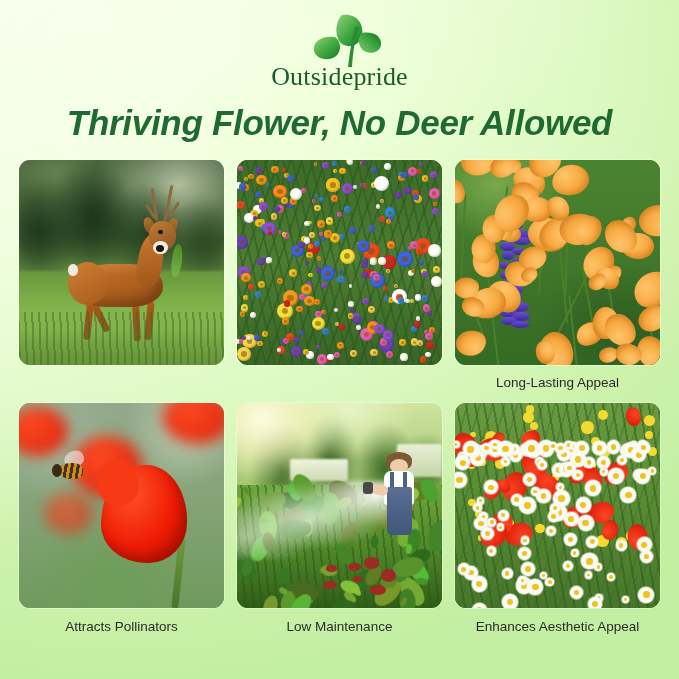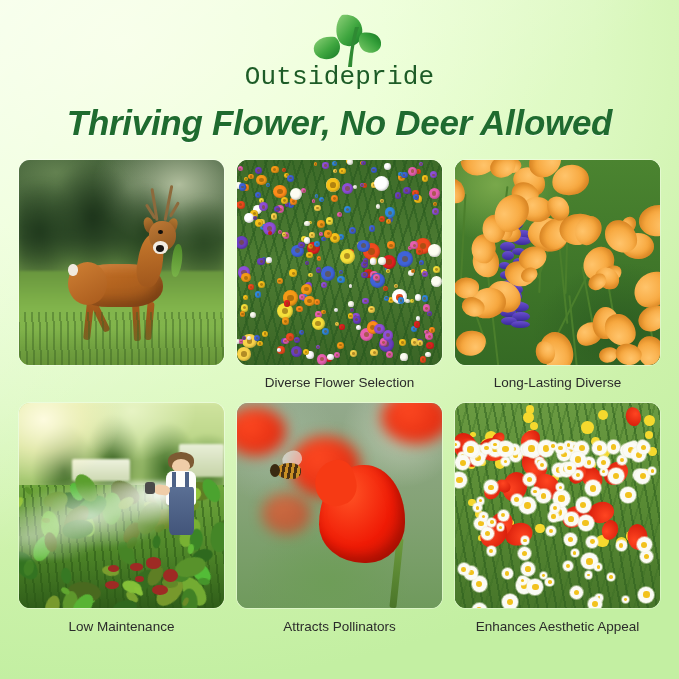--- a/index.html
+++ b/index.html
@@ -16,21 +16,21 @@
   #page:after{
     content:"";position:absolute;inset:0;pointer-events:none;
     background:linear-gradient(140deg, rgba(255,255,255,.55) 0%, rgba(255,255,255,0) 45%);
   }
 
   
   .logo-wrap{position:relative;width:679px;padding-top:11px;text-align:center;z-index:3;}
   .logo-mark{position:relative;width:96px;height:56px;margin:0 auto;}
   .logo-mark svg{display:block;width:96px;height:56px;}
   .logo-word{
-    font-family:Liberation Mono, monospace;
+    font-family:Liberation Serif, serif;
     font-size:26px;letter-spacing:.2px;color:#1d5c27;
     margin-top:-3px;line-height:1;
   }
 
   
   .headline{
     margin-top:13px;text-align:center;
     font-family:"Liberation Sans", sans-serif;
     font-weight:bold;font-style:italic;
     font-size:35px;letter-spacing:-.3px;
@@ -553,21 +553,20 @@
           <div class="dot" style="left: 66.2172%; top: 55.7553%; width: 7.0797px; height: 7.0797px; background: rgb(232, 95, 176); box-shadow: rgba(0, 0, 0, 0.22) -1px -1px 2px inset;"></div>
           <div class="dotp" style="left: 82.1758%; top: 67.9006%; width: 4.13469px; height: 4.13469px; background: rgb(253, 253, 242); box-shadow: rgba(0, 0, 0, 0.22) -1px -1px 2px inset;"></div>
           <div class="dot" style="left: 48.9127%; top: 25.2348%; width: 5.09946px; height: 5.09946px; background: rgb(232, 95, 176); box-shadow: rgba(0, 0, 0, 0.22) -1px -1px 2px inset;"></div>
           <div class="dot" style="left: 27.6025%; top: 86.3904%; width: 6.30426px; height: 6.30426px; background: rgb(106, 63, 192); box-shadow: rgba(0, 0, 0, 0.22) -1px -1px 2px inset;"></div>
           <div class="dot" style="left: 91.4514%; top: 82.8999%; width: 4.44215px; height: 4.44215px; background: rgb(232, 95, 176); box-shadow: rgba(0, 0, 0, 0.22) -1px -1px 2px inset;"></div>
           <div class="dot" style="left: 32.8071%; top: 66.1556%; width: 10.7503px; height: 10.7503px; background: rgb(245, 154, 22); box-shadow: rgba(0, 0, 0, 0.22) -1px -1px 2px inset;"></div>
           <div class="dot" style="left: 47.0646%; top: 4.43689%; width: 3.60947px; height: 3.60947px; background: rgb(249, 211, 74); box-shadow: rgba(0, 0, 0, 0.22) -1px -1px 2px inset;"></div>
           <div class="dot" style="left: -0.813038%; top: 37.2726%; width: 12.4446px; height: 12.4446px; background: rgb(106, 63, 192); box-shadow: rgba(0, 0, 0, 0.22) -1px -1px 2px inset;"></div>
           <div class="dotp" style="left: 67.6118%; top: 21.295%; width: 4.86348px; height: 4.86348px; background: rgb(253, 253, 242); box-shadow: rgba(0, 0, 0, 0.22) -1px -1px 2px inset;"></div>
         </div>
-      <div class="caption">Diverse Flower Selection</div>
     </div>
 
     <div class="cell">
       <div class="tile t-pop" id="tile-pop">
         <div class="base"></div>
         <div class="lupine" id="lupine">
             <div class="fl" style="left: 14.0172%; top: 0.352117%; width: 34.3558%; height: 5.06065%;"></div>
             <div class="fl" style="left: 52.0193%; top: 5.05741%; width: 42.8682%; height: 6.82294%;"></div>
             <div class="fl" style="left: 16.7631%; top: 8.50585%; width: 52.7466%; height: 5.71297%;"></div>
             <div class="fl" style="left: 45.2724%; top: 10.9206%; width: 38.5402%; height: 7.6399%;"></div>
@@ -650,21 +649,40 @@
           <div class="pp" style="left: 70.4197%; top: 91.3066%; width: 18.9013px; height: 15.4991px; transform: rotate(165.519deg);"></div>
           <div class="pp" style="left: 17.0316%; top: -2.05344%; width: 25.9976px; height: 21.318px; transform: rotate(158.085deg);"></div>
           <div class="pp" style="left: -0.528968%; top: 57.6423%; width: 25.0892px; height: 20.5731px; transform: rotate(179.805deg);"></div>
           <div class="pp" style="left: 16.5693%; top: 27.6619%; width: 25.8091px; height: 21.1635px; transform: rotate(247.367deg);"></div>
           <div class="pp" style="left: 0.25796%; top: 83.5301%; width: 30.1542px; height: 24.7265px; transform: rotate(169.355deg);"></div>
           <div class="pp" style="left: 12.1485%; top: 27.7991%; width: 28.2595px; height: 23.1728px; transform: rotate(271.921deg);"></div>
           <div class="pp" style="left: 17.8539%; top: 18.1845%; width: 38.9737px; height: 31.9584px; transform: rotate(301.38deg);"></div>
           <div class="pp" style="left: 3.36879%; top: 67.3231%; width: 22.5903px; height: 18.524px; transform: rotate(199.061deg);"></div>
           <div class="pp" style="left: 78.4936%; top: 89.9683%; width: 25.5672px; height: 20.9651px; transform: rotate(191.845deg);"></div>
         </div>
-      <div class="caption">Long-Lasting Diverse</div>
+      <div class="caption">Long-Lasting Appeal</div>
+    </div>
+
+    <div class="cell row2">
+      <div class="tile t-bee" id="tile-bee">
+        <div class="base"></div>
+        <div class="blur-p" style="left:-6%;top:2%;width:30%;height:24%;"></div>
+        <div class="blur-p" style="left:26%;top:16%;width:34%;height:30%;"></div>
+        <div class="blur-p" style="left:70%;top:-6%;width:34%;height:26%;"></div>
+        <div class="blur-p" style="left:12%;top:44%;width:24%;height:20%;opacity:.6;"></div>
+        <div class="stem"></div>
+        <div class="poppy"></div>
+        <div class="petal"></div>
+        <div class="bee">
+          <div class="wg"></div>
+            <div class="bod"></div>
+            <div class="hd"></div>
+        </div>
+      </div>
+      <div class="caption">Attracts Pollinators</div>
     </div>
 
     <div class="cell row2">
       <div class="tile t-water" id="tile-water">
         <div class="bg"></div>
         <div class="house"></div>
         <div class="house2"></div>
         <div class="fg">
             <div class="leafy" style="left: 33.3049%; top: 91.9818%; width: 8.00834px; height: 4.80501px; background: rgb(92, 183, 53); transform: rotate(175.919deg);"></div>
             <div class="leafy" style="left: 77.3453%; top: 79.1153%; width: 32.1496px; height: 19.2897px; background: rgb(115, 171, 50); transform: rotate(53.2928deg);"></div>
@@ -751,39 +769,20 @@
             <div class="strap a"></div>
             <div class="strap b"></div>
           <div class="overall"></div>
             <div class="arm"></div>
             <div class="nozzle"></div>
         </div>
         <div class="spray"></div>
         <div class="sun"></div>
       </div>
       <div class="caption">Low Maintenance</div>
-    </div>
-
-    <div class="cell row2">
-      <div class="tile t-bee" id="tile-bee">
-        <div class="base"></div>
-        <div class="blur-p" style="left:-6%;top:2%;width:30%;height:24%;"></div>
-        <div class="blur-p" style="left:26%;top:16%;width:34%;height:30%;"></div>
-        <div class="blur-p" style="left:70%;top:-6%;width:34%;height:26%;"></div>
-        <div class="blur-p" style="left:12%;top:44%;width:24%;height:20%;opacity:.6;"></div>
-        <div class="stem"></div>
-        <div class="poppy"></div>
-        <div class="petal"></div>
-        <div class="bee">
-          <div class="wg"></div>
-            <div class="bod"></div>
-            <div class="hd"></div>
-        </div>
-      </div>
-      <div class="caption">Attracts Pollinators</div>
     </div>
 
     <div class="cell row2">
       <div class="tile t-daisy" id="tile-daisy">
         <div class="base"></div>
       <div class="yel" style="left: 74.3982%; top: 20.5601%; width: 5.00607px; height: 5.00607px;"></div>
           <div class="yel" style="left: 66.4854%; top: 16.7329%; width: 8.9125px; height: 8.9125px;"></div>
           <div class="yel" style="left: 83.288%; top: 62.4226%; width: 9.50662px; height: 9.50662px;"></div>
           <div class="yel" style="left: 19.5707%; top: 26.8372%; width: 10.3217px; height: 10.3217px;"></div>
           <div class="yel" style="left: 34.6425%; top: 13.0045%; width: 9.82911px; height: 9.82911px;"></div>

